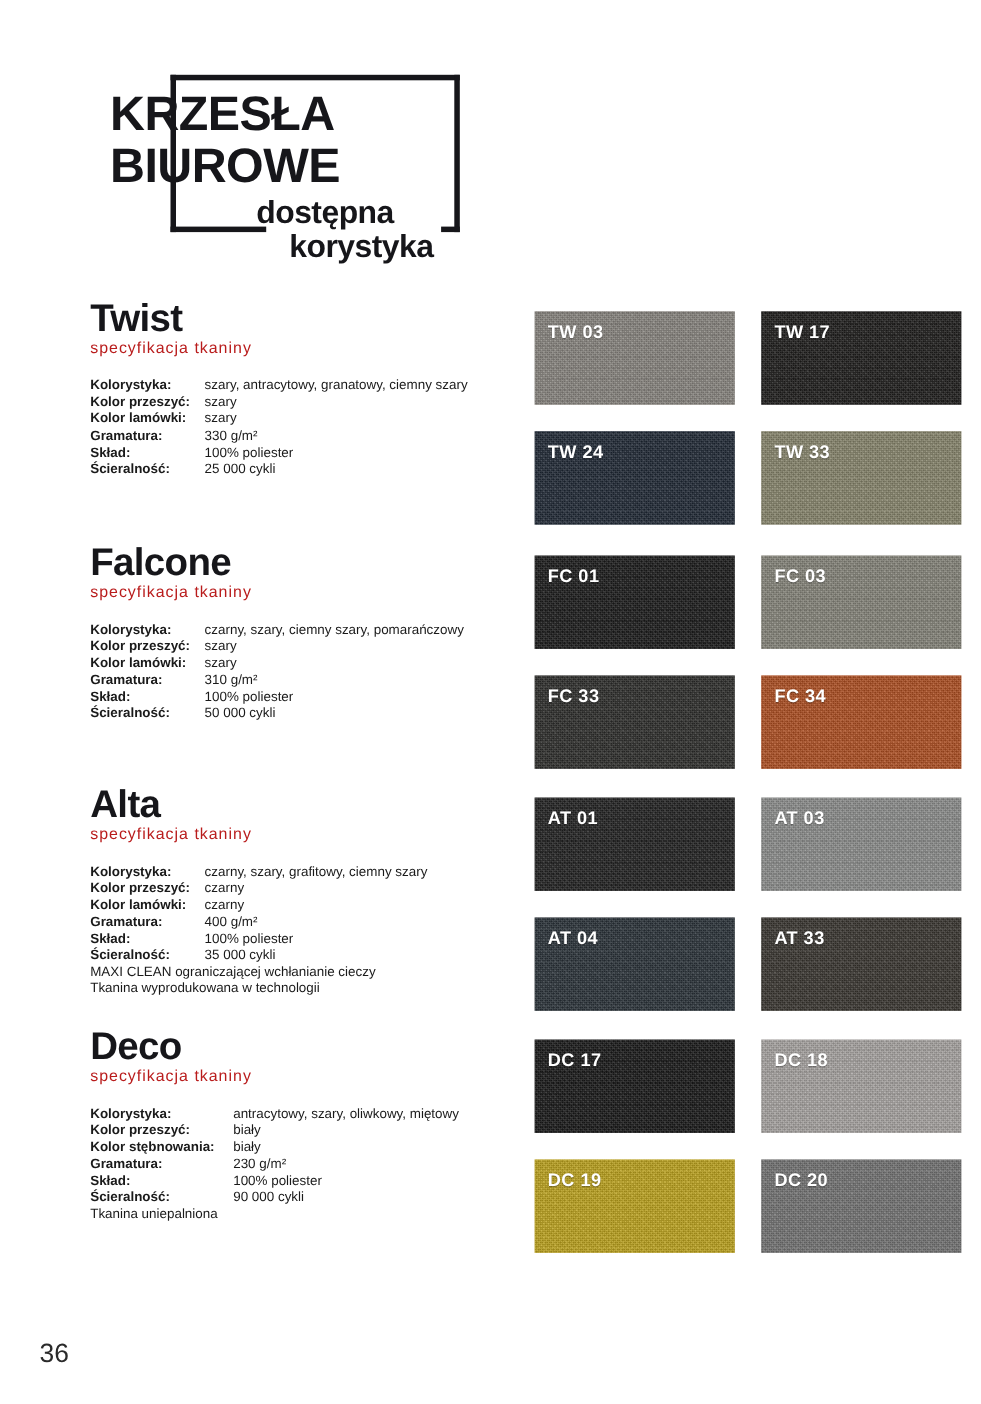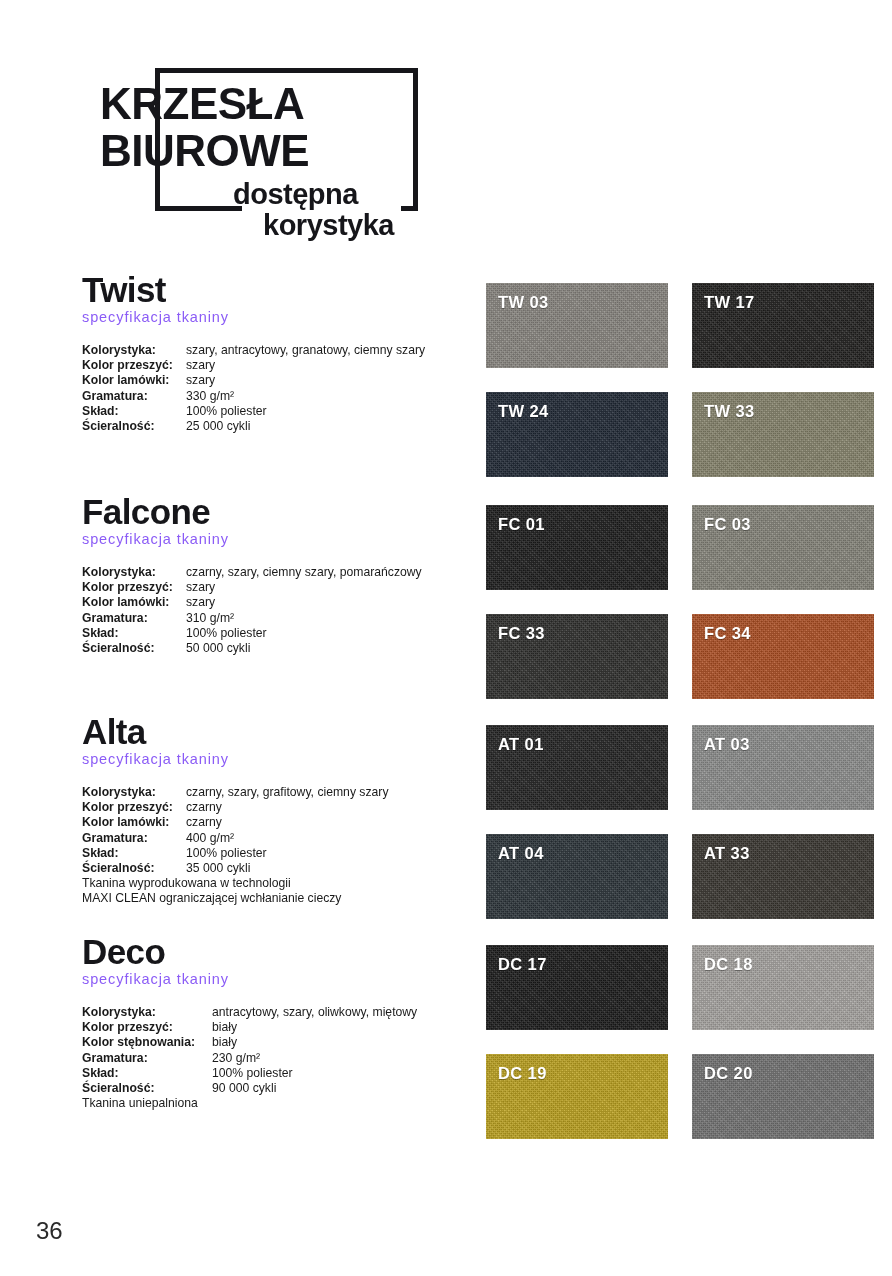--- a/index.html
+++ b/index.html
@@ -72,21 +72,21 @@
     font-weight: 700;
     line-height: 36px;
     letter-spacing: -0.6px;
     color: #16161a;
   }
 
   .fabric-sub {
     font-size: 14.5px;
     line-height: 17px;
     letter-spacing: 0.9px;
-    color: #8b5cf6;
+    color: #b91c1c;
     margin-top: 1px;
   }
 
   .spec-table {
     margin-top: 17px;
     border-collapse: collapse;
   }
   .spec-table td {
     font-size: 12.2px;
     line-height: 15.2px;
@@ -323,22 +323,22 @@
             <tr>
               <td class="k">Skład:</td>
               <td class="v">100% poliester</td>
             </tr>
             <tr>
               <td class="k">Ścieralność:</td>
               <td class="v">35 000 cykli</td>
             </tr>
           </tbody>
         </table>
+        <div class="spec-note">MAXI CLEAN ograniczającej wchłanianie cieczy</div>
         <div class="spec-note">Tkanina wyprodukowana w technologii</div>
-        <div class="spec-note">MAXI CLEAN ograniczającej wchłanianie cieczy</div>
       </div>
       <div class="swatch-grid">
         <div class="swatch" style="background: rgb(35, 35, 35);">
           <div class="tex"></div>
           <div class="tex2"></div>
           <div class="swatch-label">AT 01</div>
         </div>
         <div class="swatch" style="background: rgb(142, 143, 142);">
           <div class="tex"></div>
           <div class="tex2"></div>

